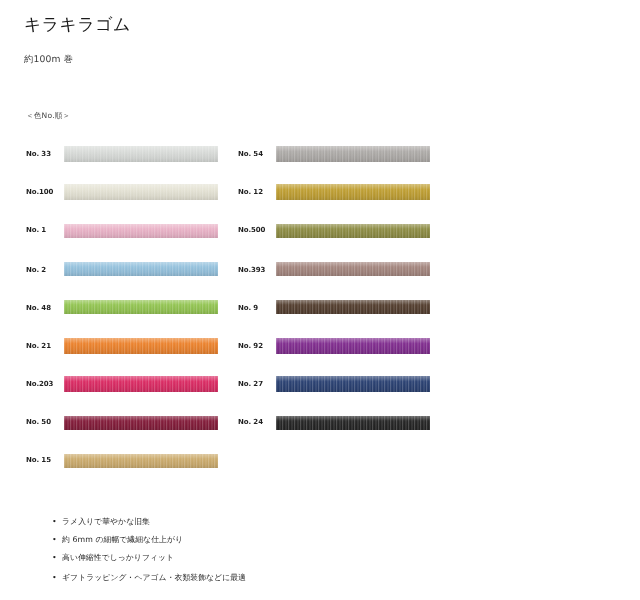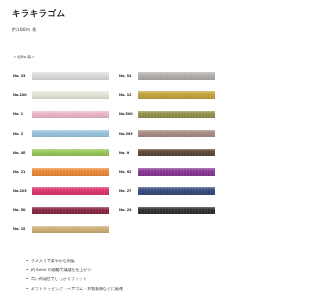--- a/index.html
+++ b/index.html
@@ -17,21 +17,21 @@
   }
   .page {
     width: 225px;
     height: 300px;
     box-sizing: border-box;
     padding: 9px 10px 0 10px;
     position: relative;
   }
   .title {
     font-size: 8.5px;
-    font-weight: bold;
+    font-weight: normal;
     letter-spacing: 0.2px;
     line-height: 1.1;
     margin: 0 0 0 2px;
     color: #1a1a1a;
   }
   .subtitle {
     font-size: 4.6px;
     font-weight: normal;
     letter-spacing: 0.1px;
     margin: 9px 0 0 2px;

